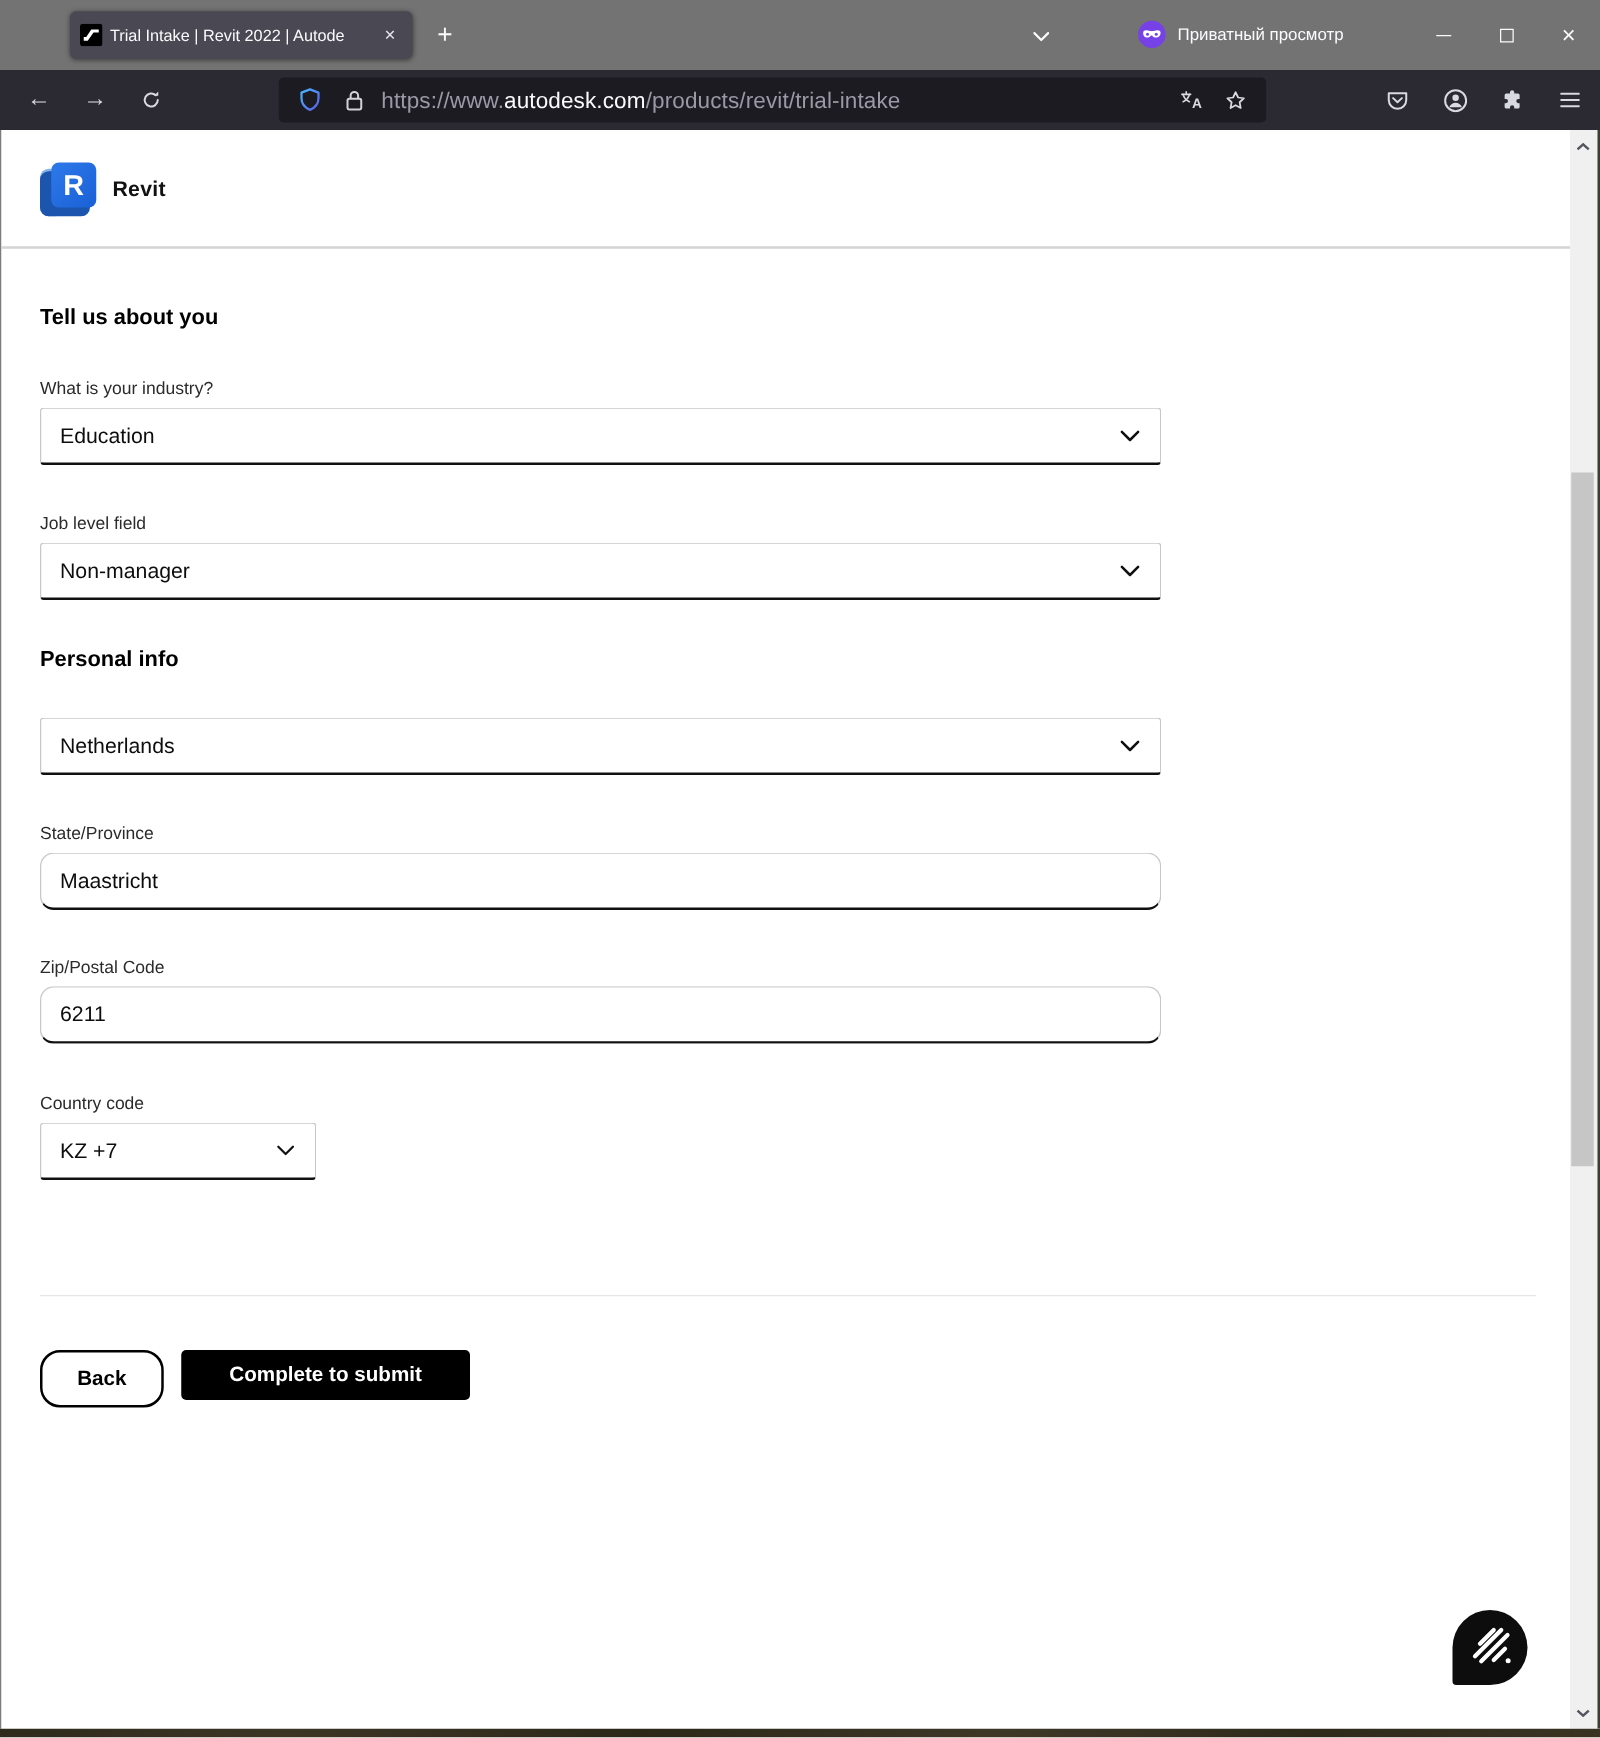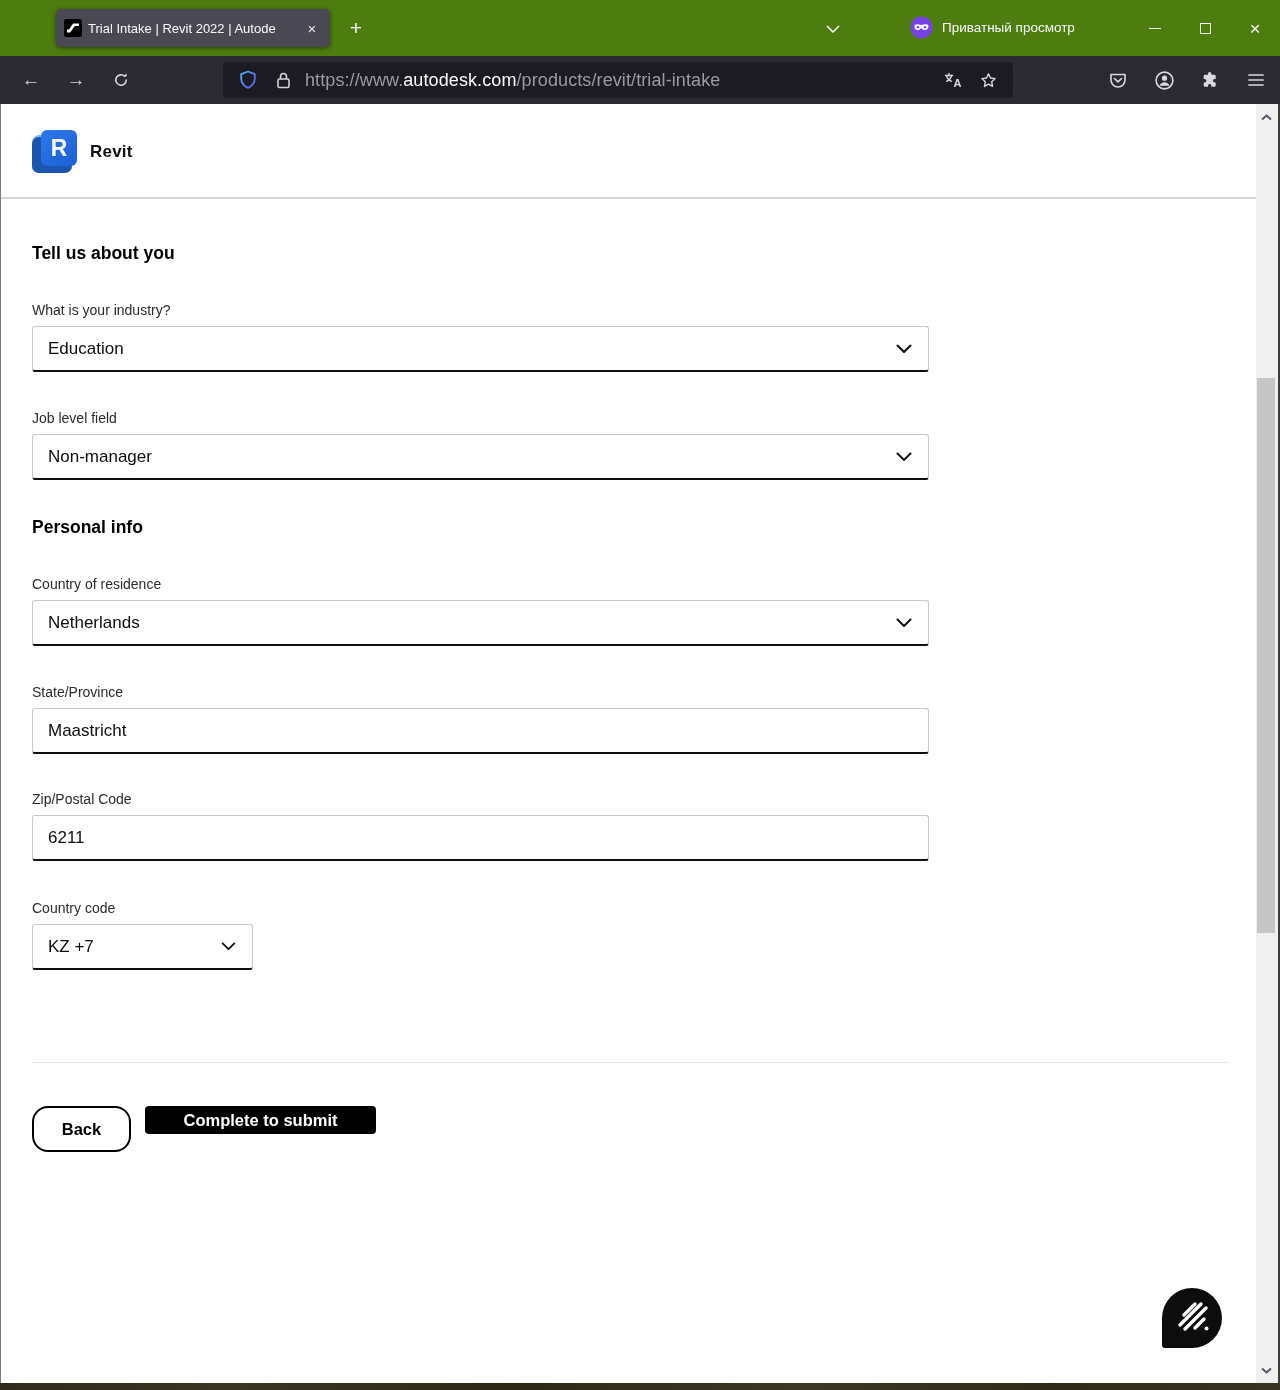--- a/index.html
+++ b/index.html
@@ -5,21 +5,21 @@
   * { box-sizing: border-box; }
   html,body { margin:0; padding:0; }
   body {
     width:1280px; height:1390px;
     font-family:"Liberation Sans", sans-serif;
     background:#fff; overflow:hidden; position:relative;
   }
   .window { position:relative; width:1280px; height:1390px; background:#fff; }
 
   
-  .tabbar { position:relative; height:56px; background:#4d7c0f; }
+  .tabbar { position:relative; height:56px; background:#737373; }
   .tab {
     position:absolute; left:56px; top:9px; width:274px; height:38px;
     background:#4a4953; border-radius:5px; display:flex; align-items:center;
     padding:0 8px; color:#fbfbfe; font-size:13px;
     box-shadow:0 1px 4px rgba(0,0,0,.5);
   }
   .tab-favicon { width:18px; height:18px; flex:none; }
   .tab-title { flex:1; margin:0 6px; white-space:nowrap; overflow:hidden; }
   .tab-close { flex:none; width:20px; height:20px; display:flex; align-items:center; justify-content:center;
     color:#e6e6ea; font-size:15px; border-radius:3px; }
@@ -63,33 +63,33 @@
   .form { margin-left:31px; width:1197px; }
   .section-title { margin:43px 0 0 0; font-size:17.5px; line-height:22px; font-weight:bold; color:#000; }
   .field { margin-top:35px; }
   .field-label { display:block; font-size:14px; line-height:20px; color:#2b2b2b; margin-bottom:6px; }
   .select-box, .text-input {
     width:897px; height:46px; background:#fff;
     border:1px solid #c8c8c8; border-bottom:2px solid #101010; border-radius:3px;
     font-size:17px; color:#0d0d0d;
   }
   .select-box { display:flex; align-items:center; justify-content:space-between; padding:0 16px 0 15px; }
-  .text-input { padding:0 15px; font-family:"Liberation Sans", sans-serif; outline:none; }
+  .text-input { padding:0 15px; font-family:"Liberation Sans", sans-serif; outline:none;border-radius:11px; }
   .mt36 { margin-top:36px; }
   .row { display:flex; margin-top:37px;gap:44px; }
   .col-cc { width:221px; }
   .col-cc .select-box { width:221px; }
   .col-phone { margin-left:11px; width:665px; }
   .col-phone .text-input { width:665px; }
 
   .pre-btn-divider { margin-top:92px; width:1197px; border-top:1px solid #e6e6e6; }
   .btn-row { margin-top:43px; display:flex; gap:14px; }
   .btn-back { width:99px; height:46px; background:#fff; border:2px solid #000; border-radius:16px;
     font-size:16.5px; font-weight:bold; color:#000; display:flex; align-items:center; justify-content:center; }
-  .btn-submit { width:231px; height:28px; background:#000; border:none; border-radius:4px;
+  .btn-submit { width:231px; height:40px; background:#000; border:none; border-radius:4px;
     font-size:16.5px; font-weight:bold; color:#fff; display:flex; align-items:center; justify-content:center; }
 
   .feedback-badge { position:absolute; left:1161px; top:1184px; width:60px; height:60px;
     background:#0d0d0d; border-radius:50% 50% 50% 3px; }
 
   
   .scrollbar { position:absolute; top:0; right:0; bottom:0; width:24px; background:#f0f0f0;
     border-right:2px solid #3f3c33; }
   .sb-thumb { position:absolute; left:1px; right:3px; top:274px; height:555px; background:#c6c6c6; }
   .sb-arrow { position:absolute; left:0; right:2px; height:18px; display:flex; align-items:center; justify-content:center; }
@@ -254,21 +254,20 @@
           <span>Non-manager</span>
           <svg width="16" height="10" viewBox="0 0 16 10">
               <polyline points="1.5,1.5 8,8 14.5,1.5" fill="none" stroke="#111" stroke-width="2" stroke-linecap="round" stroke-linejoin="round"></polyline>
             </svg>
         </div>
       </div>
 
       <h2 class="section-title" style="margin-top:36px;">Personal info</h2>
 
       <div class="field mt36">
-        <span class="field-label">Country of residence</span>
         <div class="select-box">
           <span>Netherlands</span>
           <svg width="16" height="10" viewBox="0 0 16 10">
               <polyline points="1.5,1.5 8,8 14.5,1.5" fill="none" stroke="#111" stroke-width="2" stroke-linecap="round" stroke-linejoin="round"></polyline>
             </svg>
         </div>
       </div>
 
       <div class="field mt36">
         <span class="field-label">State/Province</span>

